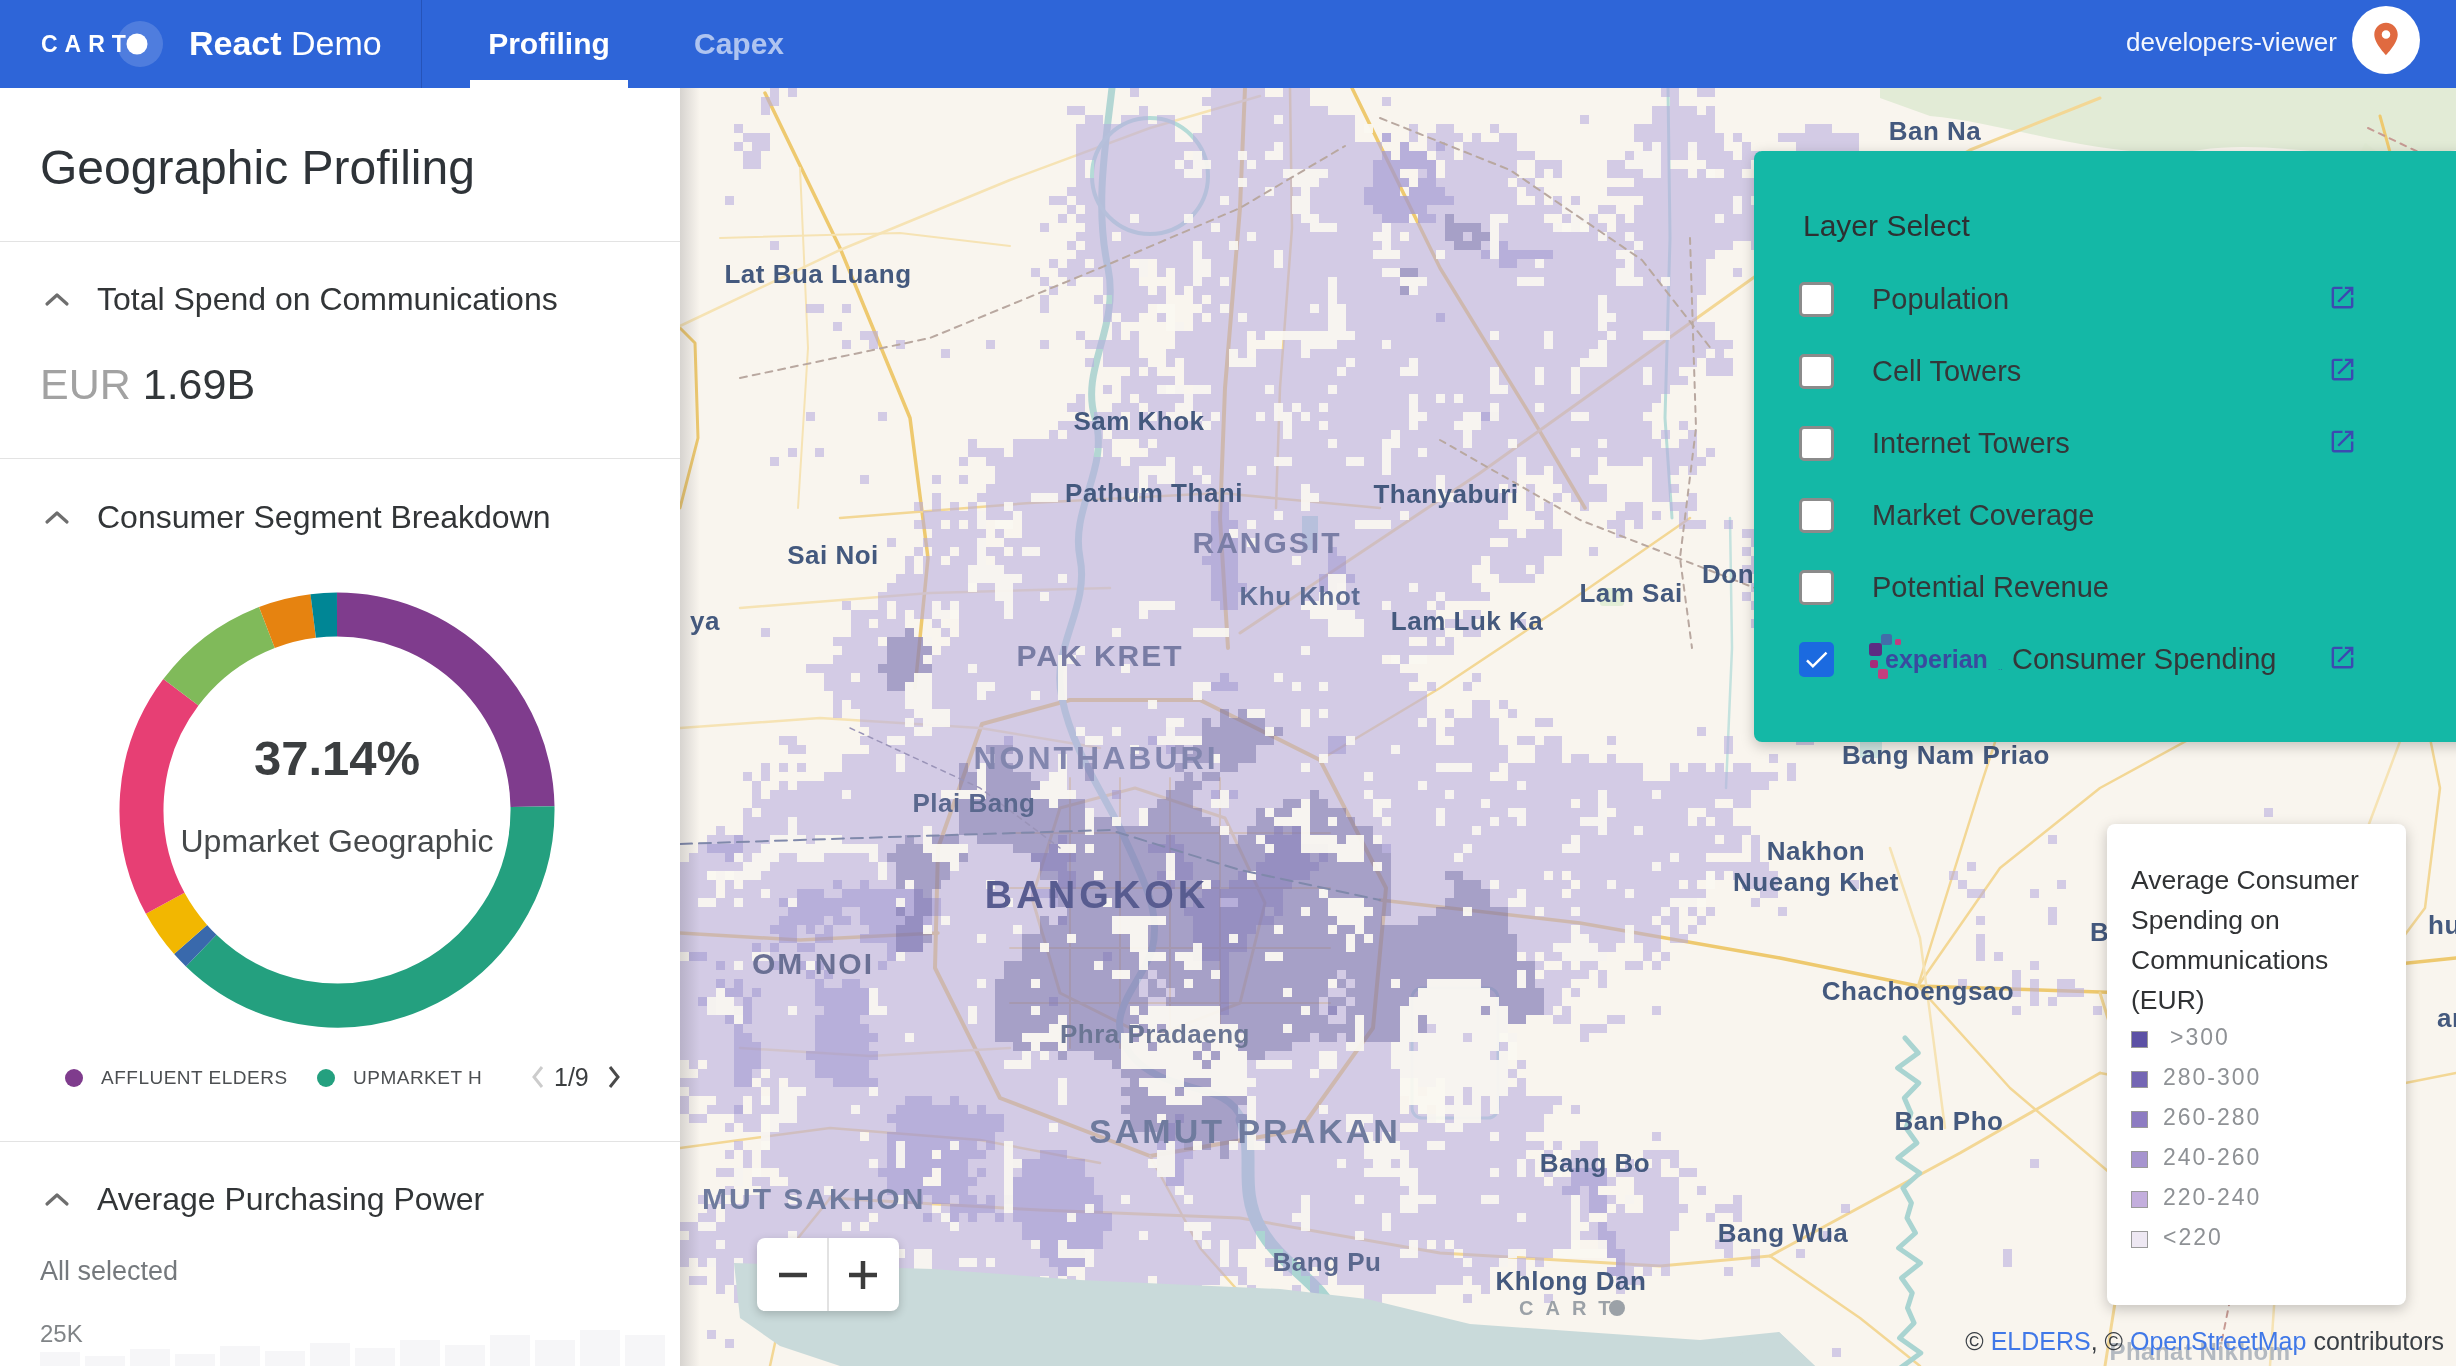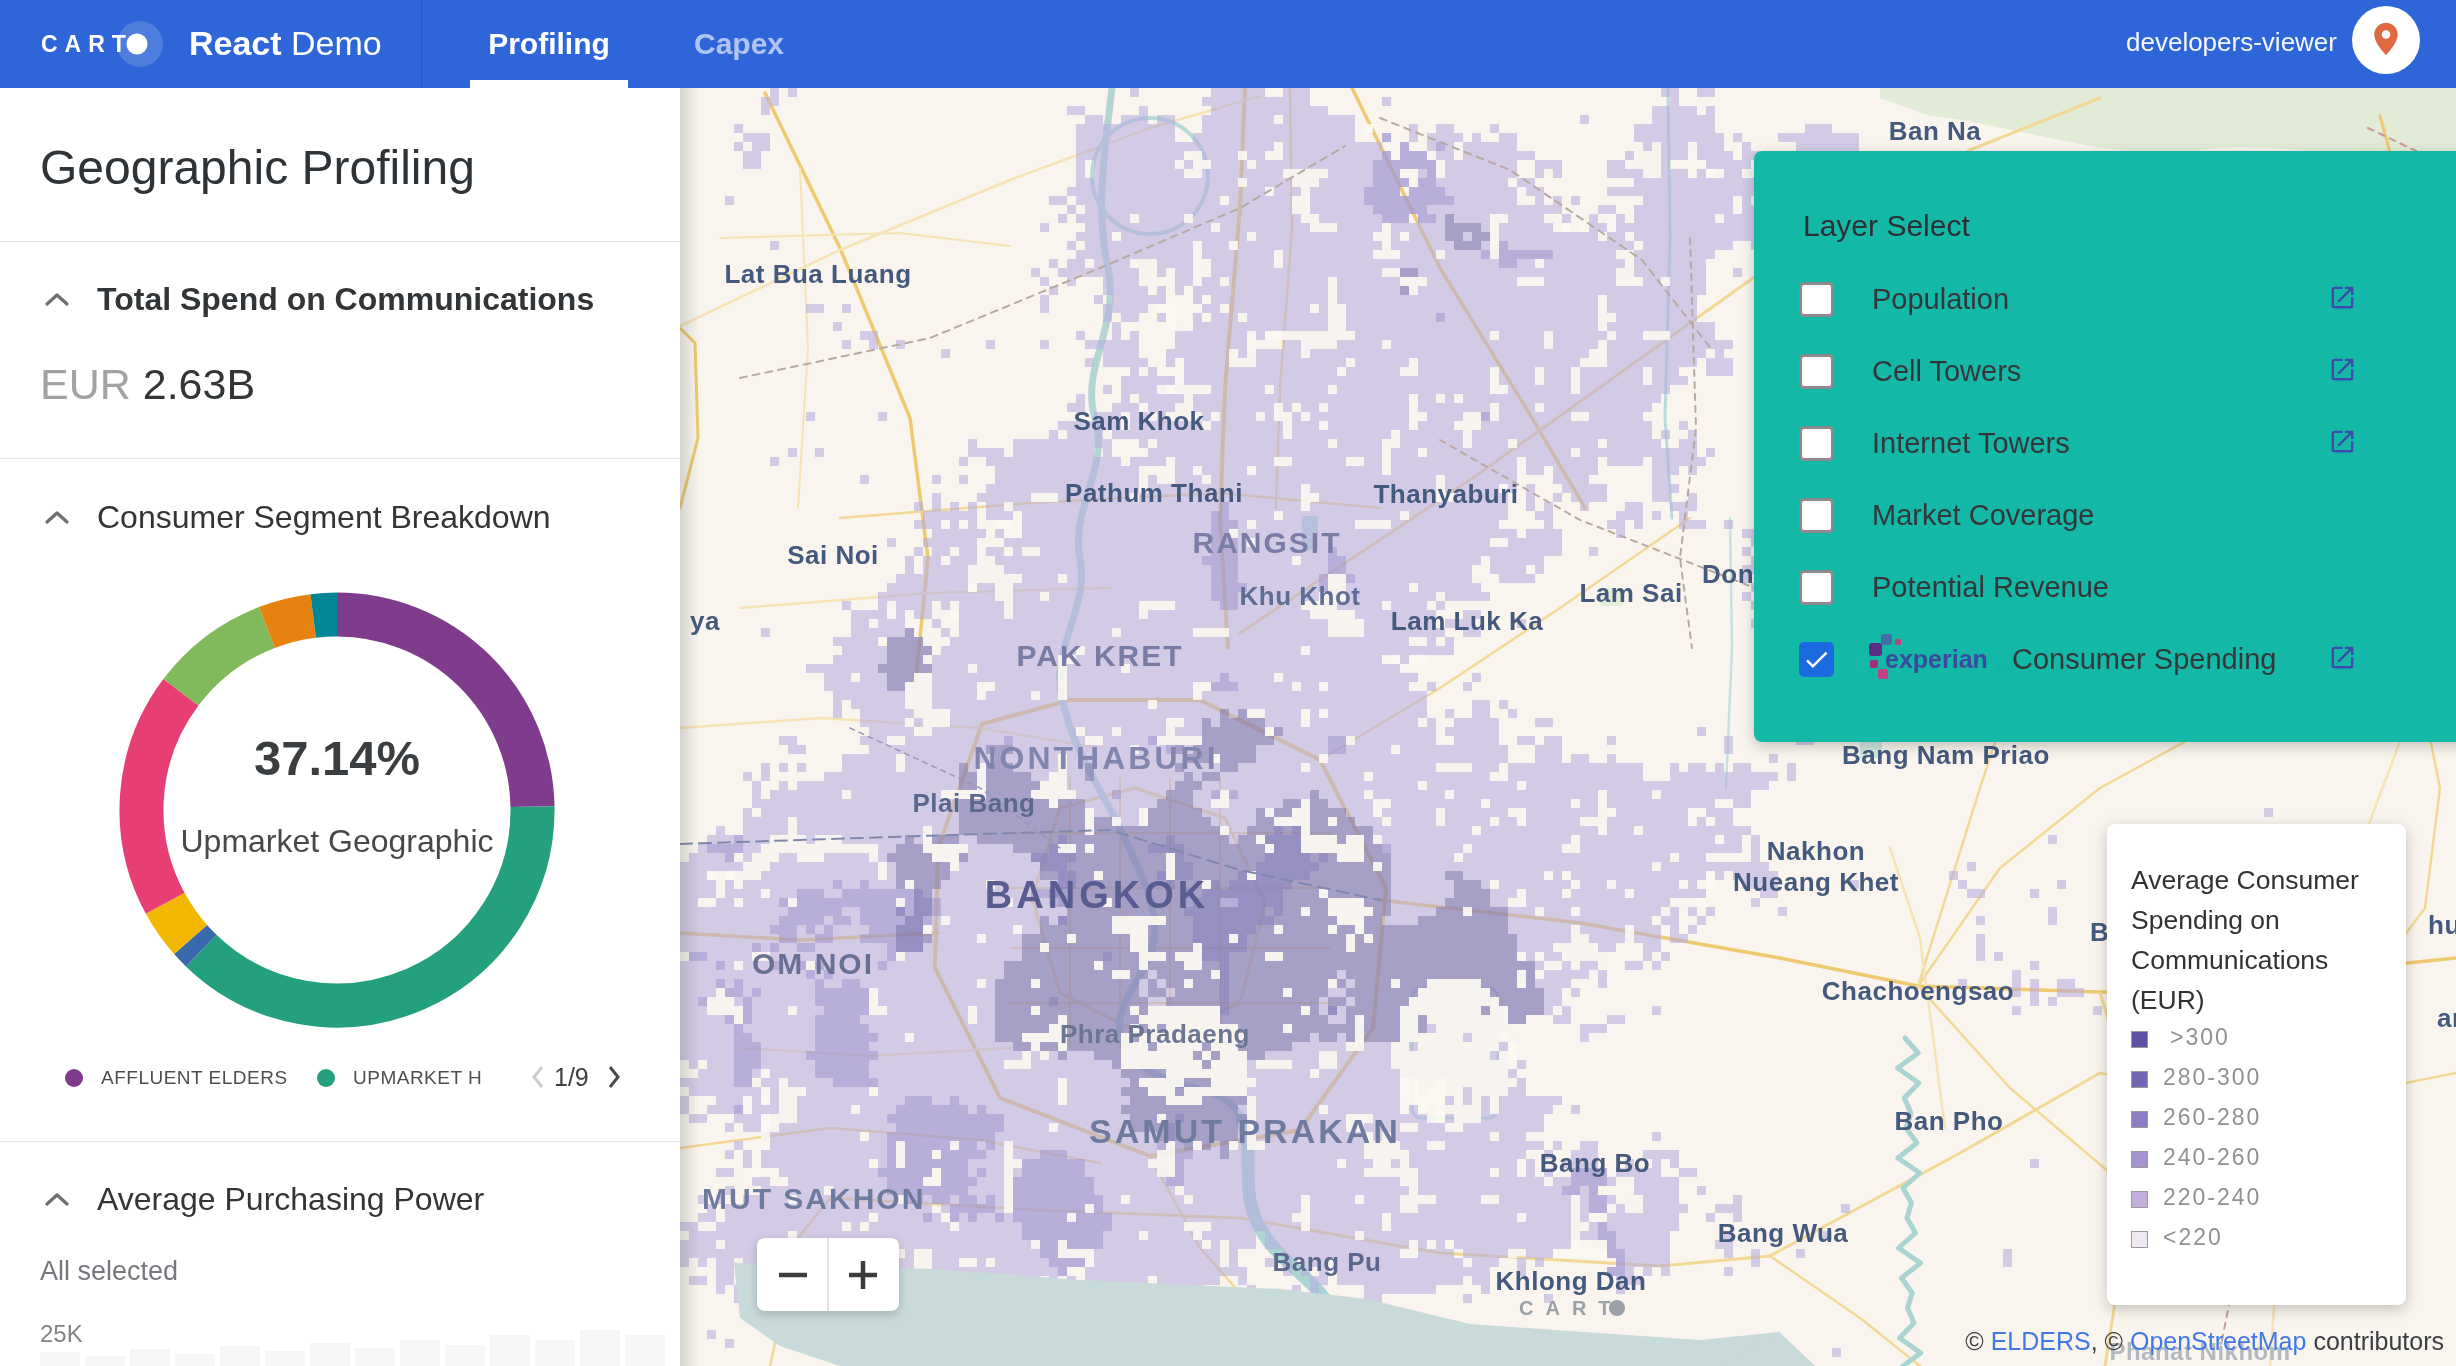--- a/index.html
+++ b/index.html
@@ -200,23 +200,23 @@
   </div>
 </div>
 
 <div class="abs" style="left:0;top:88px;width:680px;height:1278px;background:#fff">
   <div class="abs" style="left:40px;top:52px;font-size:48px;color:#2e3338">Geographic Profiling</div>
   <div class="abs" style="left:0;top:153px;width:680px;height:1px;background:#e3e3e3"></div>
 
   <span class="abs" style="left:44px;top:203px"><svg width="26" height="16" viewBox="0 0 26 16">
         <path d="M3 13 L13 4 L23 13" fill="none" stroke="#6e6e6e" stroke-width="3.2" stroke-linecap="round" stroke-linejoin="round"></path>
       </svg></span>
-  <div class="abs" style="left:97px;top:193px;font-size:32px;font-weight:700;color:#323537">Total Spend on Communications</div>
+  <div class="abs" style="left:97px;top:193px;font-size:32px;font-weight:400;color:#323537">Total Spend on Communications</div>
   <div class="abs" style="left:40px;top:272px;font-size:43px">
-    <span style="color:#a2a2a2">EUR </span><span style="color:#323639;font-weight:500">2.63B</span>
+    <span style="color:#a2a2a2">EUR </span><span style="color:#323639;font-weight:500">1.69B</span>
   </div>
   <div class="abs" style="left:0;top:370px;width:680px;height:1px;background:#e3e3e3"></div>
 
   <span class="abs" style="left:44px;top:421px"><svg width="26" height="16" viewBox="0 0 26 16">
         <path d="M3 13 L13 4 L23 13" fill="none" stroke="#6e6e6e" stroke-width="3.2" stroke-linecap="round" stroke-linejoin="round"></path>
       </svg></span>
   <div class="abs" style="left:97px;top:411px;font-size:32px;font-weight:500;color:#323537">Consumer Segment Breakdown</div>
 
   <svg class="abs" style="left:117px;top:502px" width="440" height="440" viewBox="0 0 440 440">
       <path d="M220.0 24.5A195.5 195.5 0 0 1 415.5 216.6" stroke="#7F3C8D" stroke-width="44" fill="none"></path>

